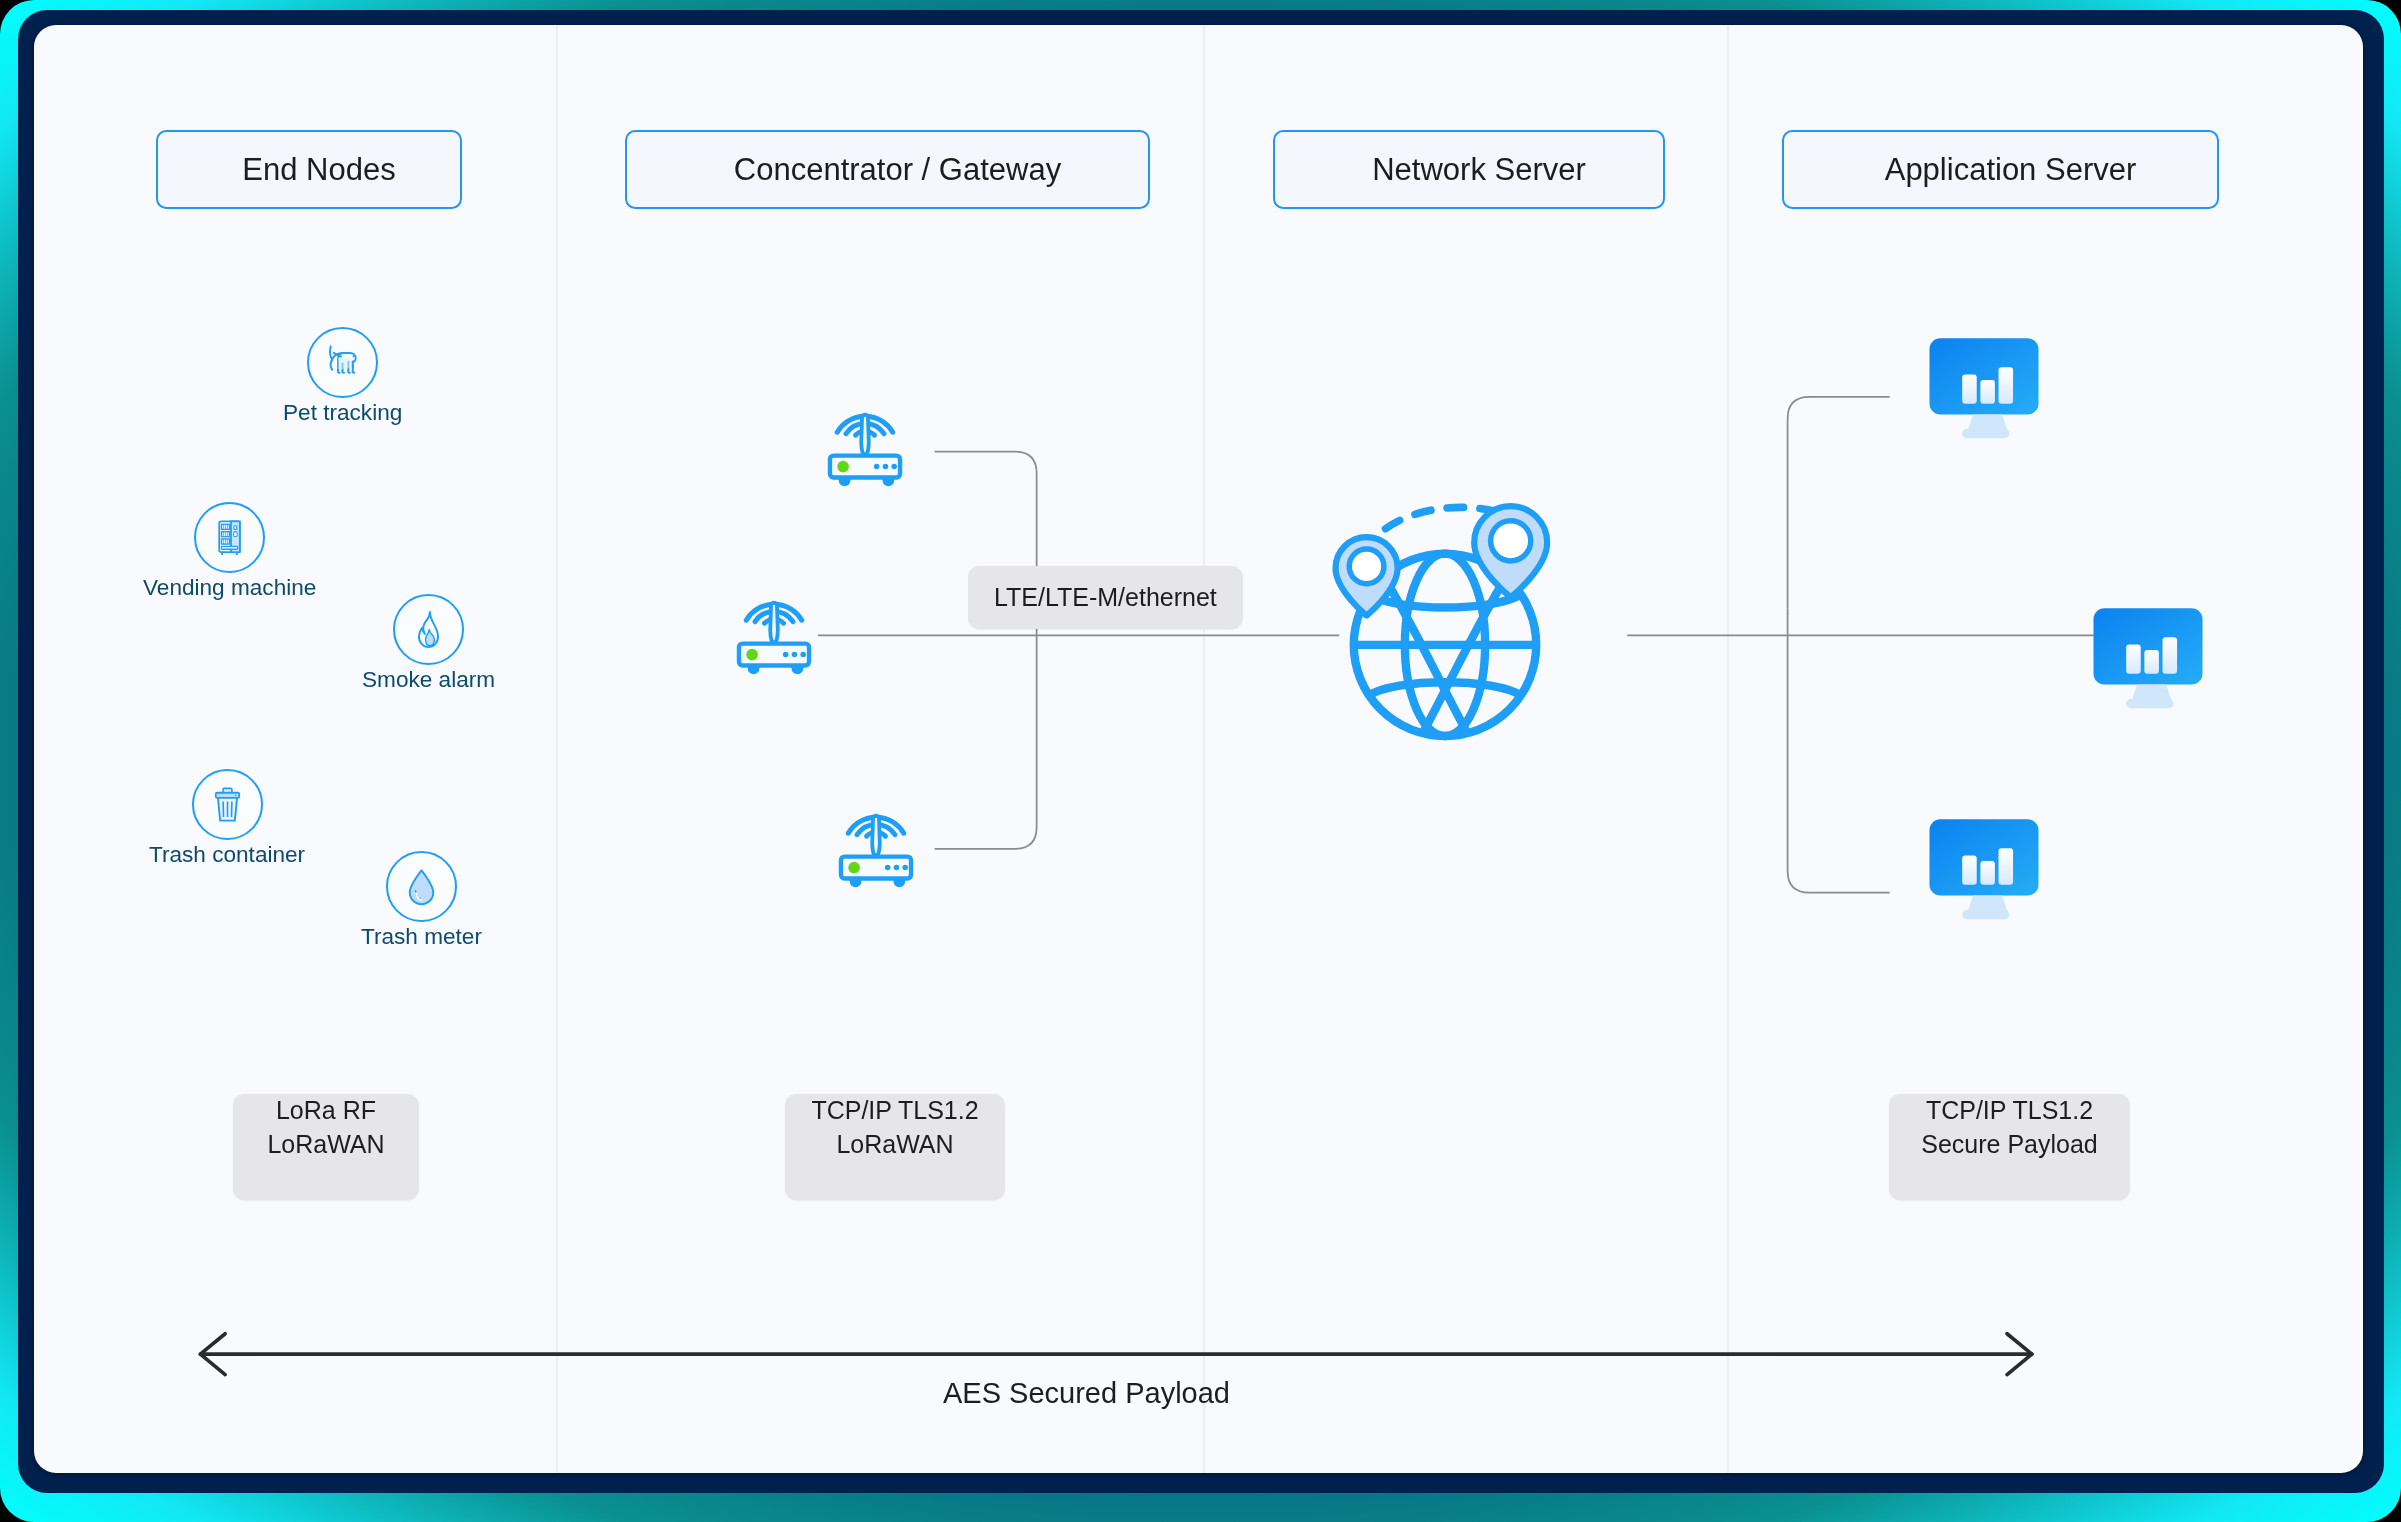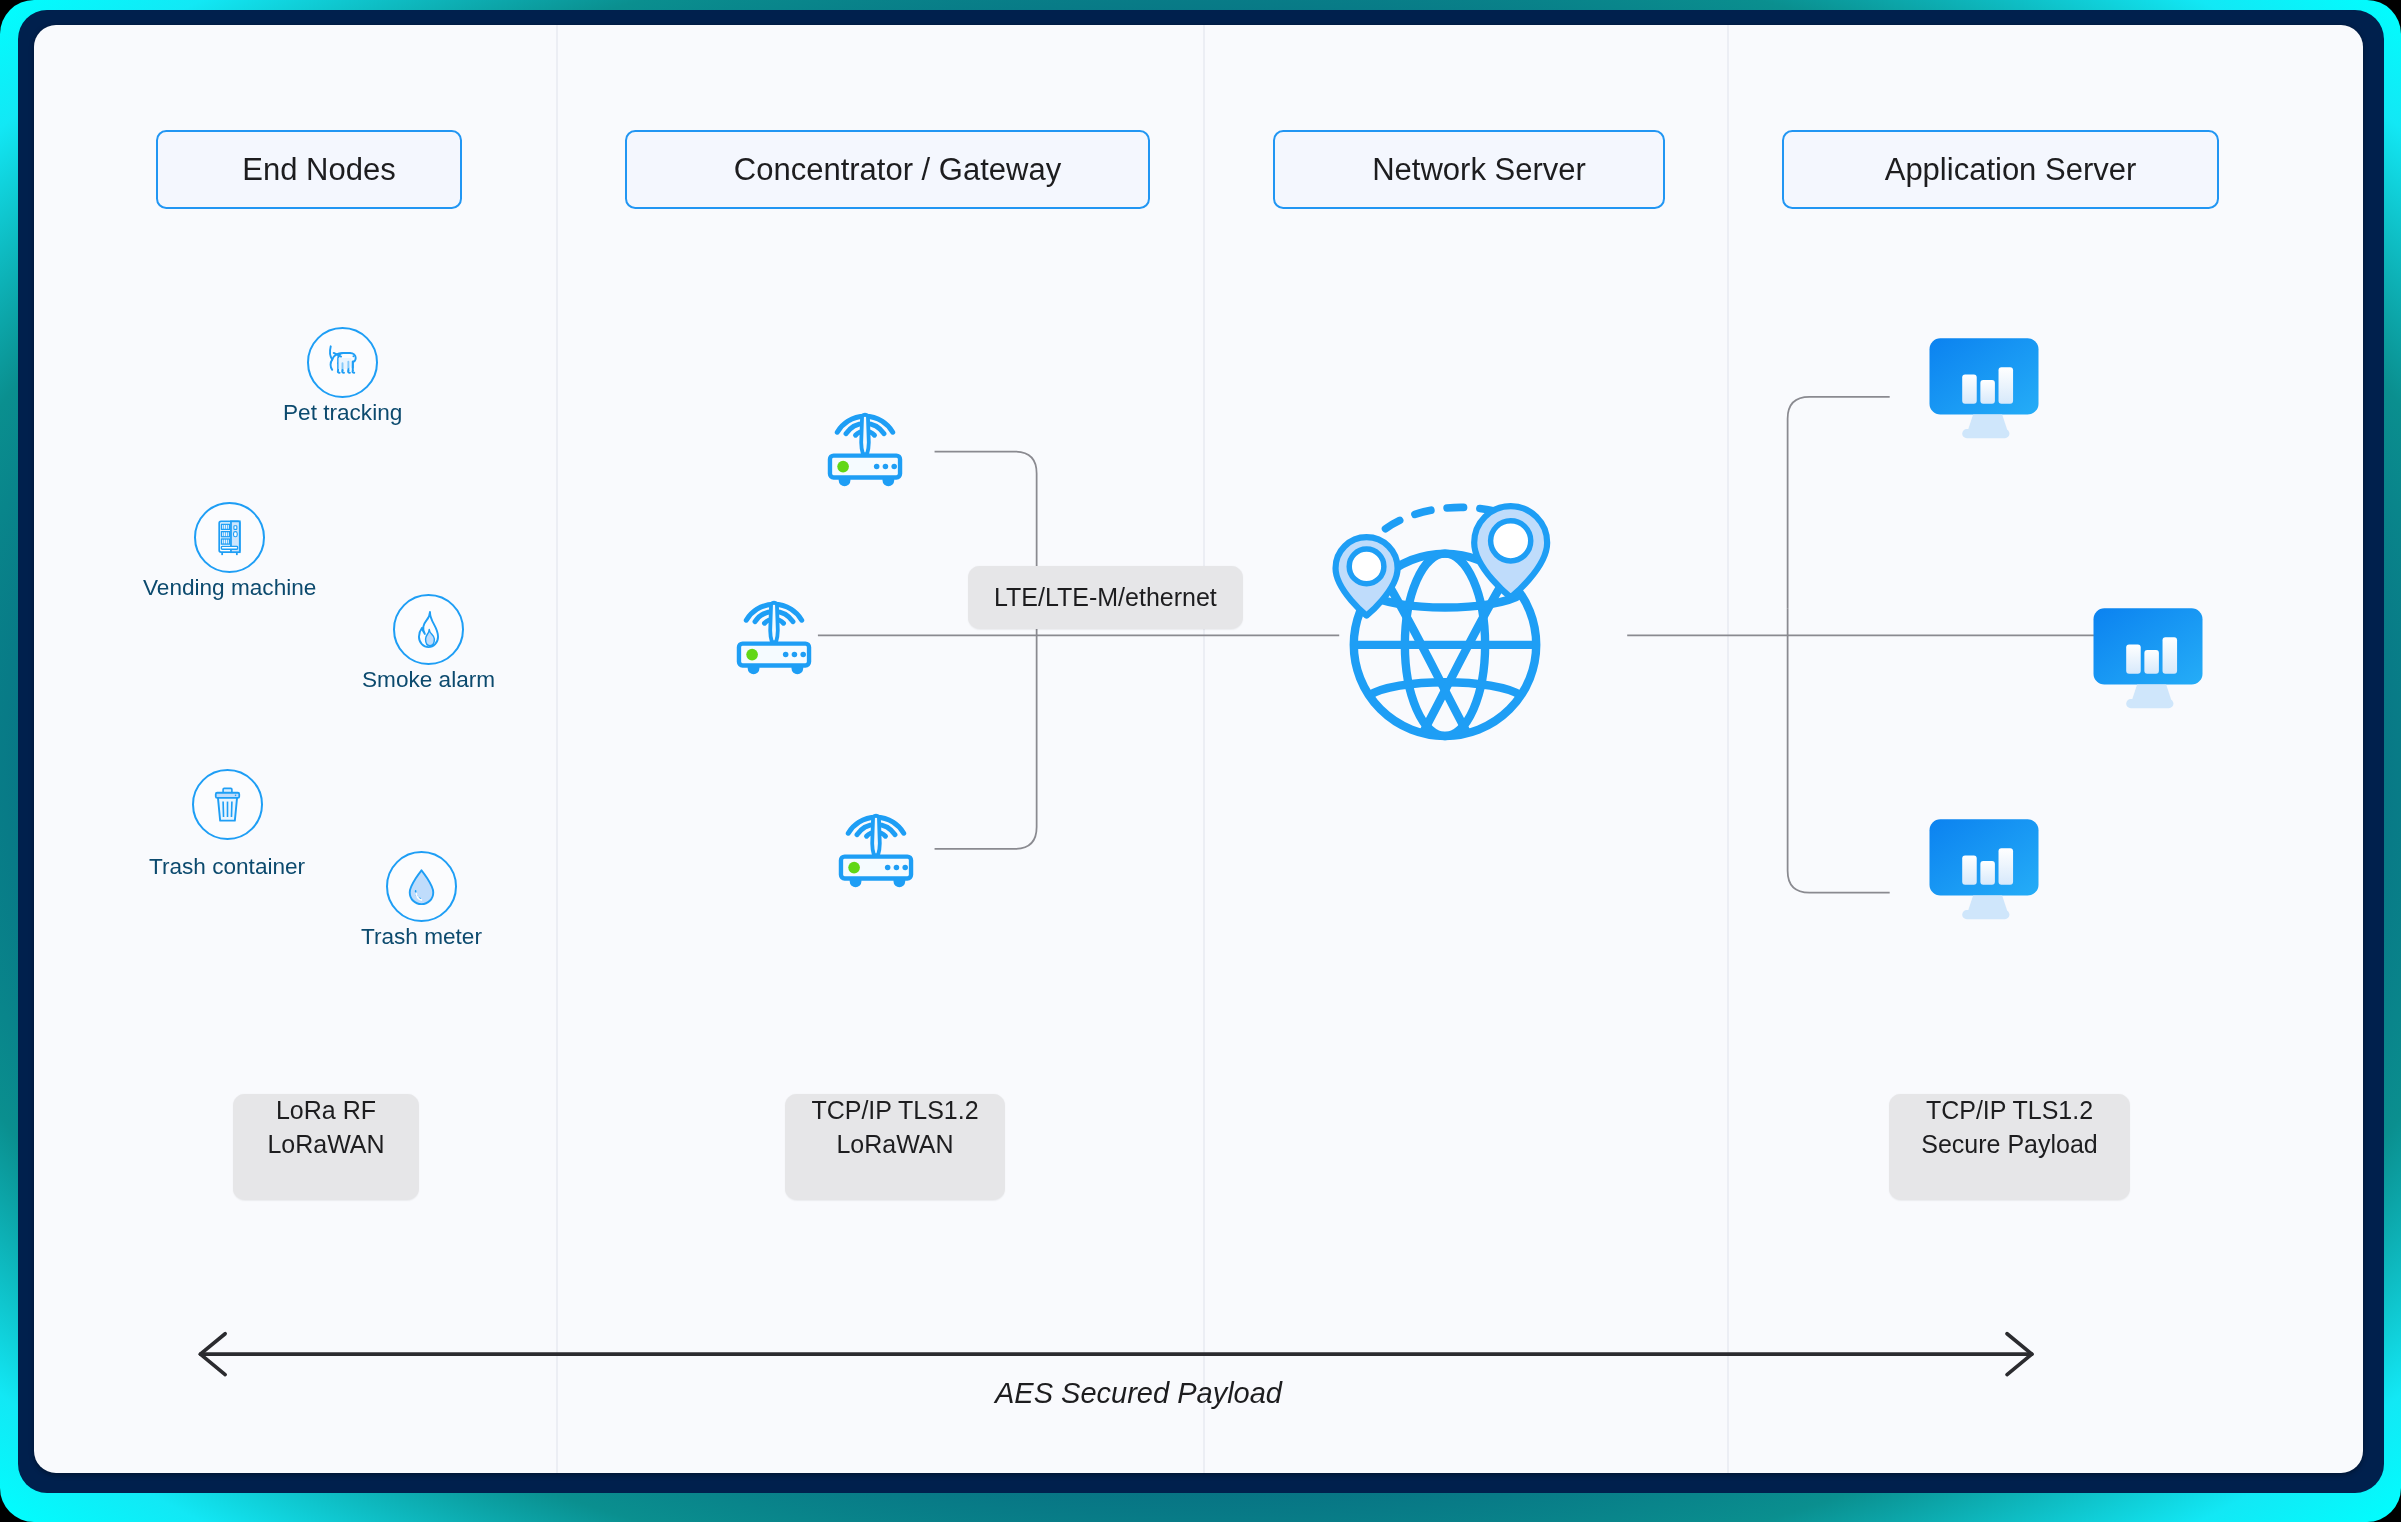--- a/index.html
+++ b/index.html
@@ -189,21 +189,21 @@
     <div class="node" style="left:328px;top:569px;">
       <div class="circle">
         <svg width="47" height="47" viewBox="0 0 64 64">
           <path d="M34 8 C34 18 26 20 25 28 C24.2 34 27 38 27 38 C27 38 24 34 23 30 C20 34 19 38 19 42 C19 50 25 56 32 56 C39 56 45 50 45 42 C45 28 34 22 34 8 Z" fill="none" stroke="#1e9ef5" stroke-width="2.6" stroke-linejoin="round"></path>
           <path d="M33 32 C33 38 28 39 28 45 C28 50 30 54 34 54 C38 54 40 50 40 45 C40 39 33 38 33 32 Z" fill="#bfdcfb" stroke="#1e9ef5" stroke-width="2" stroke-linejoin="round"></path>
         </svg>
       </div>
       <div class="caption">Smoke alarm</div>
     </div>
 
-    <div class="node" style="left:115px;top:744px;gap:12px;">
+    <div class="node" style="left:115px;top:744px;">
       <div class="circle">
         <svg width="47" height="47" viewBox="0 0 64 64">
           <rect x="26" y="10" width="12" height="6" rx="1.5" fill="#dceefd" stroke="#1e9ef5" stroke-width="2.2"></rect>
           <rect x="16" y="16" width="32" height="7" rx="2" fill="#bfdcfb" stroke="#1e9ef5" stroke-width="2.4"></rect>
           <circle cx="43" cy="19.5" r="1.1" fill="#1e9ef5"></circle>
           <path d="M19 23 L22 54 L42 54 L45 23 Z" fill="#eaf5fe" stroke="#1e9ef5" stroke-width="2.6" stroke-linejoin="round"></path>
           <g stroke="#1e9ef5" stroke-width="2.2">
             <line x1="26" y1="28" x2="26.6" y2="49"></line>
             <line x1="32" y1="28" x2="32" y2="49"></line>
             <line x1="38" y1="28" x2="37.4" y2="49"></line>
@@ -388,19 +388,19 @@
     <div class="chip" style="left:751px;top:1069px;width:220px;height:106px;">
       <span>TCP/IP TLS1.2</span>
       <span>LoRaWAN</span>
     </div>
 
     <div class="chip" style="left:1855px;top:1069px;width:241px;height:106px;">
       <span>TCP/IP TLS1.2</span>
       <span>Secure Payload</span>
     </div>
 
-    <div class="aes-label" style="left:961px;top:1352px;font-style:italic;">
+    <div class="aes-label" style="left:909px;top:1352px;">
       <span>AES Secured Payload</span>
     </div>
 
   </div>
 </div>
 
 
 </body></html>

